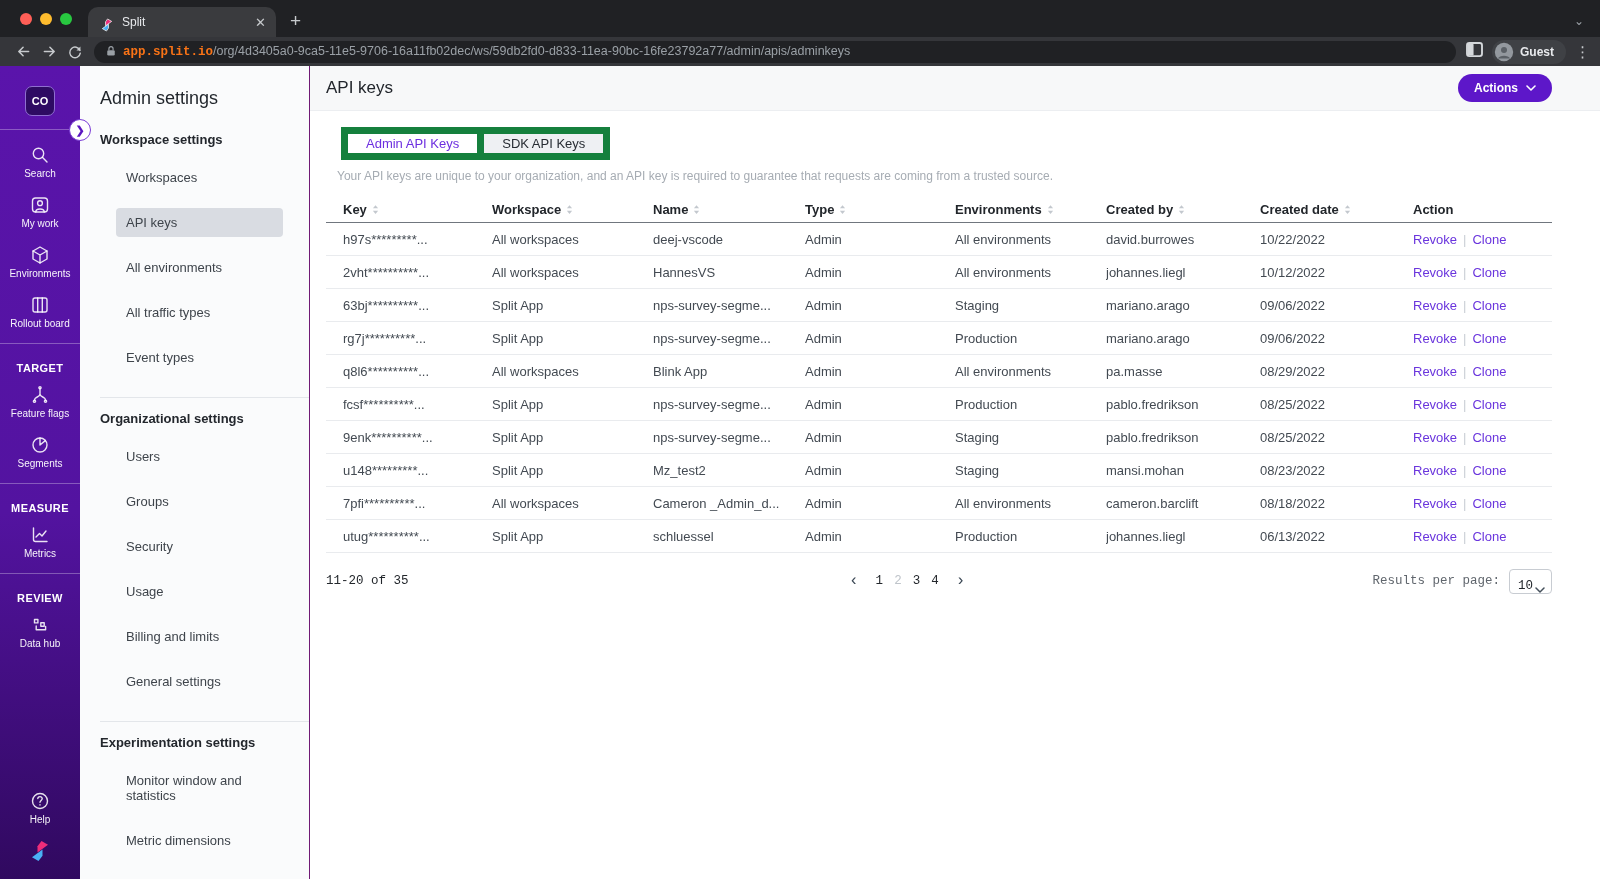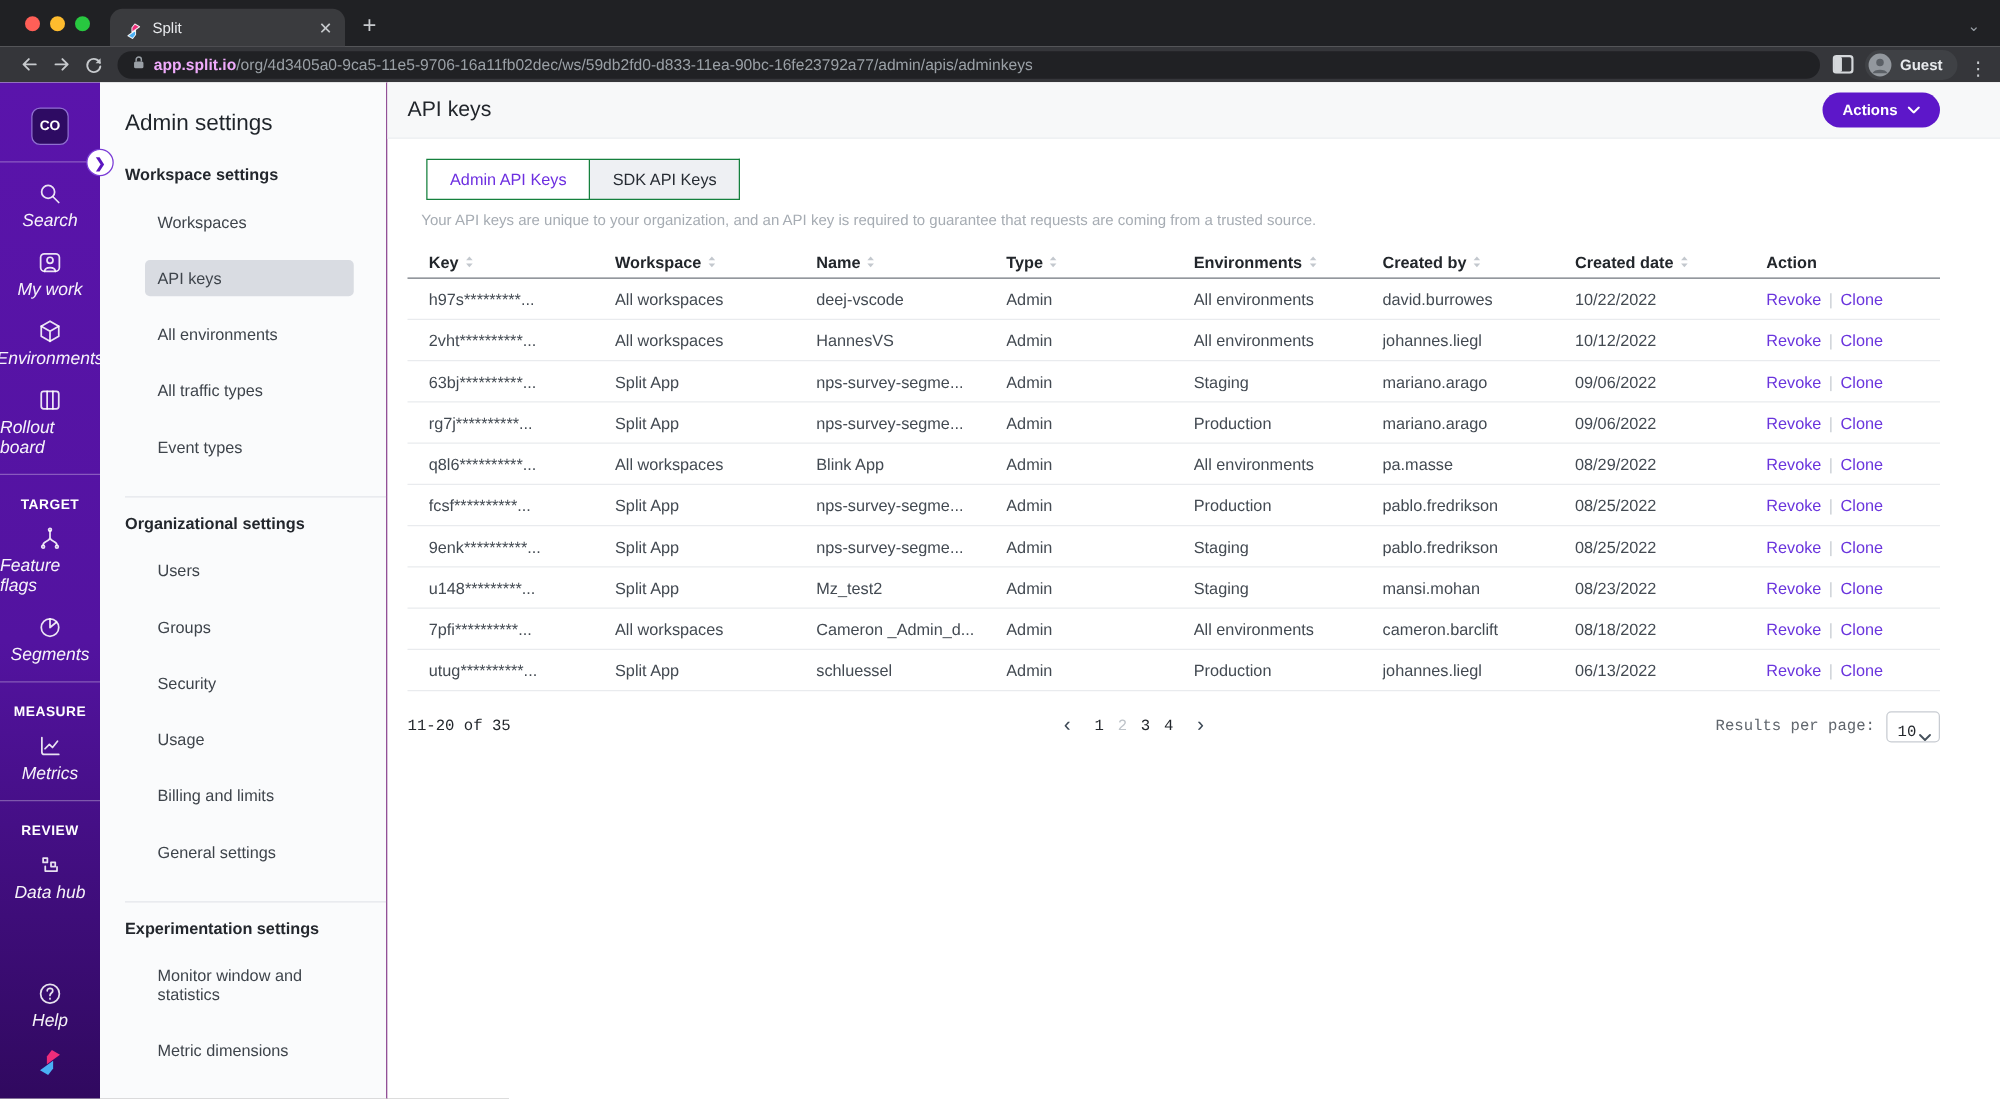--- a/index.html
+++ b/index.html
@@ -13,58 +13,58 @@
   .light.red { background:#ff5f57; } .light.yellow { background:#febc2e; } .light.green { background:#28c840; }
   .btab { width:188px; height:30px; background:#3a3b3e; border-radius:10px 10px 0 0; display:flex; align-items:center; gap:8px; padding:0 10px 0 12px; }
   .btab-title { color:#e8eaed; font-size:12px; flex:1; }
   .btab-close { color:#c7cacd; font-size:13px; cursor:pointer; }
   .newtab-btn { color:#c7cacd; font-size:19px; margin:0 0 5px 14px; cursor:pointer; }
   .tabs-chevron { position:absolute; right:16px; bottom:9px; color:#9aa0a6; font-size:12px; cursor:pointer; }
   .toolbar { height:29px; background:#35363a; display:flex; align-items:center; padding:0 10px; flex:none; }
   .nav-btn { width:26px; display:flex; justify-content:center; cursor:pointer; }
   .urlbar { flex:1; height:22px; background:#202124; border-radius:12px; display:flex; align-items:center; gap:7px; padding:0 12px; margin:0 10px 0 6px; }
   .url-text { font-size:12.5px; color:#9aa0a6; white-space:nowrap; overflow:hidden; }
-  .url-domain { color:#f0abfc; font-weight:bold; }
-  .chrome-right { display:flex; align-items:flex-end; gap:9px; }
+  .url-domain { color:#f97316; font-weight:bold;font-family:Liberation Mono, monospace; }
+  .chrome-right { display:flex; align-items:center; gap:9px; }
   .guest-pill { background:#3f4145; border-radius:13px; height:24px; display:flex; align-items:center; gap:6px; padding:0 12px 0 2px; cursor:pointer; }
   .guest-label { color:#e8eaed; font-size:12px; font-weight:bold; }
   .kebab { color:#c7cacd; font-size:15px; letter-spacing:0; cursor:pointer; }
 
   
   .app { flex:1; display:flex; position:relative; background:#fff; min-height:0; }
 
   
   .sidebar { width:80px; flex:none; background:linear-gradient(180deg,#5a14ab 0%,#5313a0 55%,#30095f 100%); display:flex; flex-direction:column; color:#fff; }
   .co-badge { width:30px; height:30px; margin:20px auto 13px; background:#2e0b63; border:1px solid #8f6fd0; border-radius:7px; color:#fff; font-size:11px; font-weight:bold; display:flex; align-items:center; justify-content:center; cursor:pointer; }
   .sb-group { border-top:1px solid rgba(255,255,255,0.30); padding:7px 0 6px; }
   .sb-section-header { text-align:center; font-size:11px; font-weight:bold; letter-spacing:.4px; padding:11px 0 3px; color:#fff; }
   .sb-item { display:flex; flex-direction:column; align-items:center; gap:3px; padding:8px 0; cursor:pointer; }
   .sb-icon { width:20px; height:20px; display:flex; }
   .sb-icon svg { width:20px; height:20px; stroke:rgba(255,255,255,0.88); fill:none; stroke-width:1.4; stroke-linecap:round; stroke-linejoin:round; }
-  .sb-label { font-size:14px; color:rgba(255,255,255,0.95);font-style:italic; }
+  .sb-label { font-size:10px; color:rgba(255,255,255,0.95); }
   .sb-bottom { margin-top:auto; padding-bottom:12px; display:flex; flex-direction:column; align-items:center; gap:6px; }
   .expand-btn { position:absolute; left:69px; top:53px; width:22px; height:22px; border-radius:50%; background:#fff; border:1.5px solid #7a3bd6; color:#5b16c0; font-size:11px; font-weight:bold; display:flex; align-items:center; justify-content:center; cursor:pointer; z-index:6; }
 
   
   .admin-nav { width:230px; flex:none; background:#fafbfc; border-right:1px solid #701a75; padding:22px 0 0 20px; overflow:hidden; }
   .admin-title { font-size:18px; color:#1f242a; font-weight:400; margin-bottom:10px; }
   .nav-section { padding:13px 10px 9px 0; }
   .nav-section + .nav-section { border-top:1px solid #e3e6ea; }
   .nav-header { font-size:13px; font-weight:bold; color:#23272d; margin-bottom:6px; }
   .nav-item { font-size:13px; color:#3e444b; padding:7px 10px; margin:16px; border-radius:4px; cursor:pointer; }
   .nav-item.selected { background:#d9dce2; }
 
   
   .main { flex:1; display:flex; flex-direction:column; background:#fff; min-width:0; }
   .main-header { height:45px; flex:none; background:#f7f8f9; border-bottom:1px solid #eceef1; display:flex; align-items:center; justify-content:space-between; padding:0 48px 0 16px; }
   .main-title { font-size:17px; color:#22262c; }
   .actions-btn { background:#5d17c9; color:#fff; border:none; height:28px; border-radius:14px; padding:0 16px; font-size:12px; font-weight:bold; font-family:"Liberation Sans",sans-serif; display:flex; align-items:center; gap:8px; cursor:pointer; }
   .content { padding:8px 48px 0 16px; }
   .ftabs { display:flex; margin:8px 0 0 15px; }
-  .ftab { height:33px; padding:0 18px; font-size:13px; display:flex; align-items:center; border:1px solid #15803d; cursor:pointer; }
+  .ftab { height:33px; padding:0 18px; font-size:13px; display:flex; align-items:center; border:7px solid #15803d; cursor:pointer; }
   .ftab.active { background:#fff; color:#6d2fe0; }
   .ftab.inactive { background:#eef0f3; color:#272c33; border-left:none; }
   .description { font-size:12px; color:#a6acb3; margin:9px 0 13px 11px; }
 
   .row-grid { display:grid; grid-template-columns:149px 161px 152px 150px 151px 154px 153px 1fr; padding-left:17px; align-items:center; }
   .thead { height:27px; border-bottom:1px solid #70767e; }
   .th { font-size:13px; font-weight:bold; color:#22262b; display:flex; align-items:center; gap:5px; cursor:pointer; }
   .sort { display:flex; }
   .tr { height:33px; border-bottom:1px solid #e9ebee; }
   .td { font-size:13px; color:#434a52; white-space:nowrap; overflow:hidden; }

